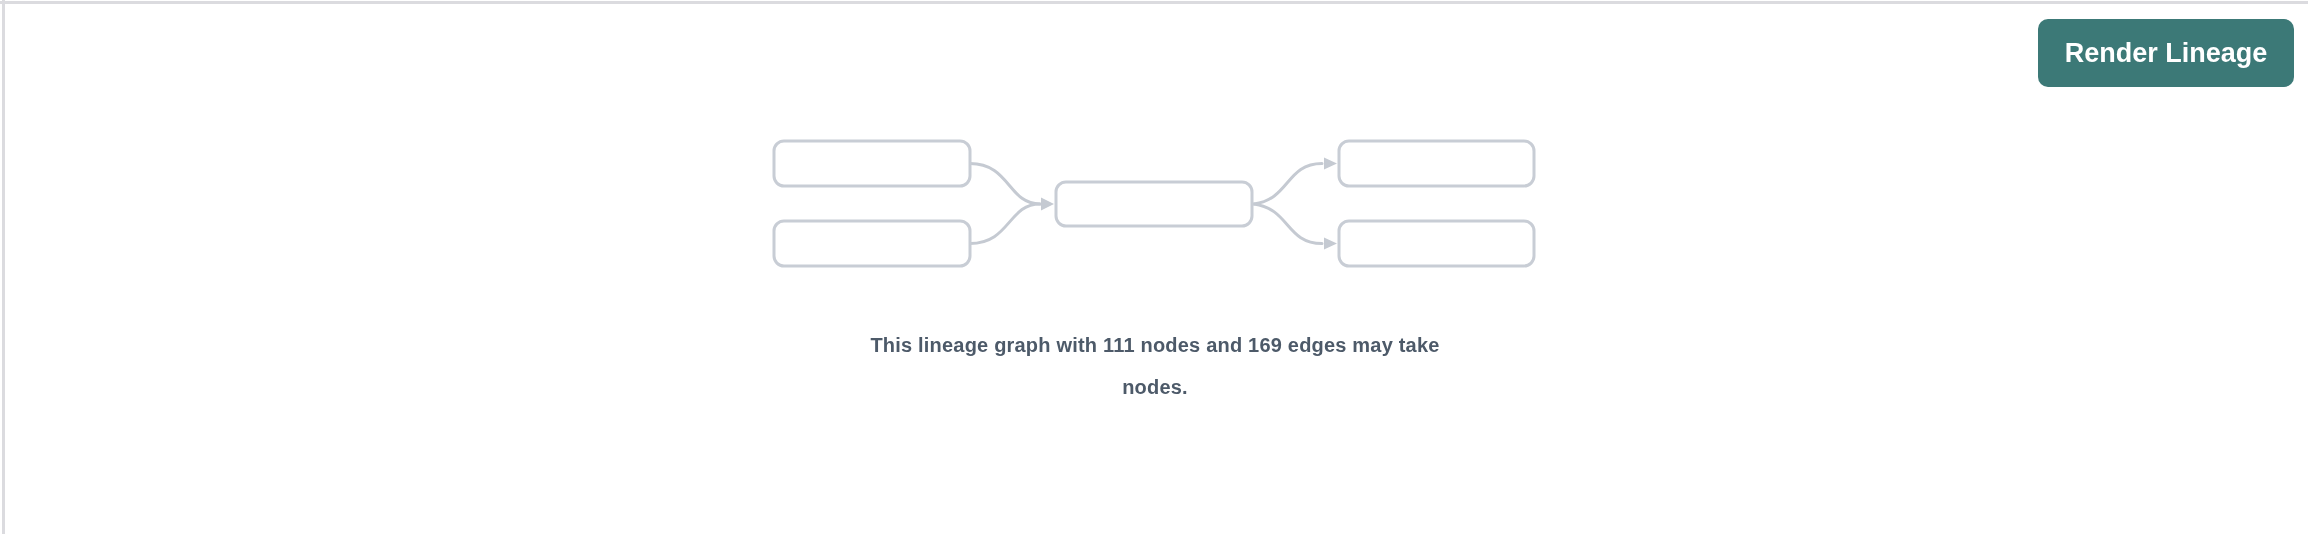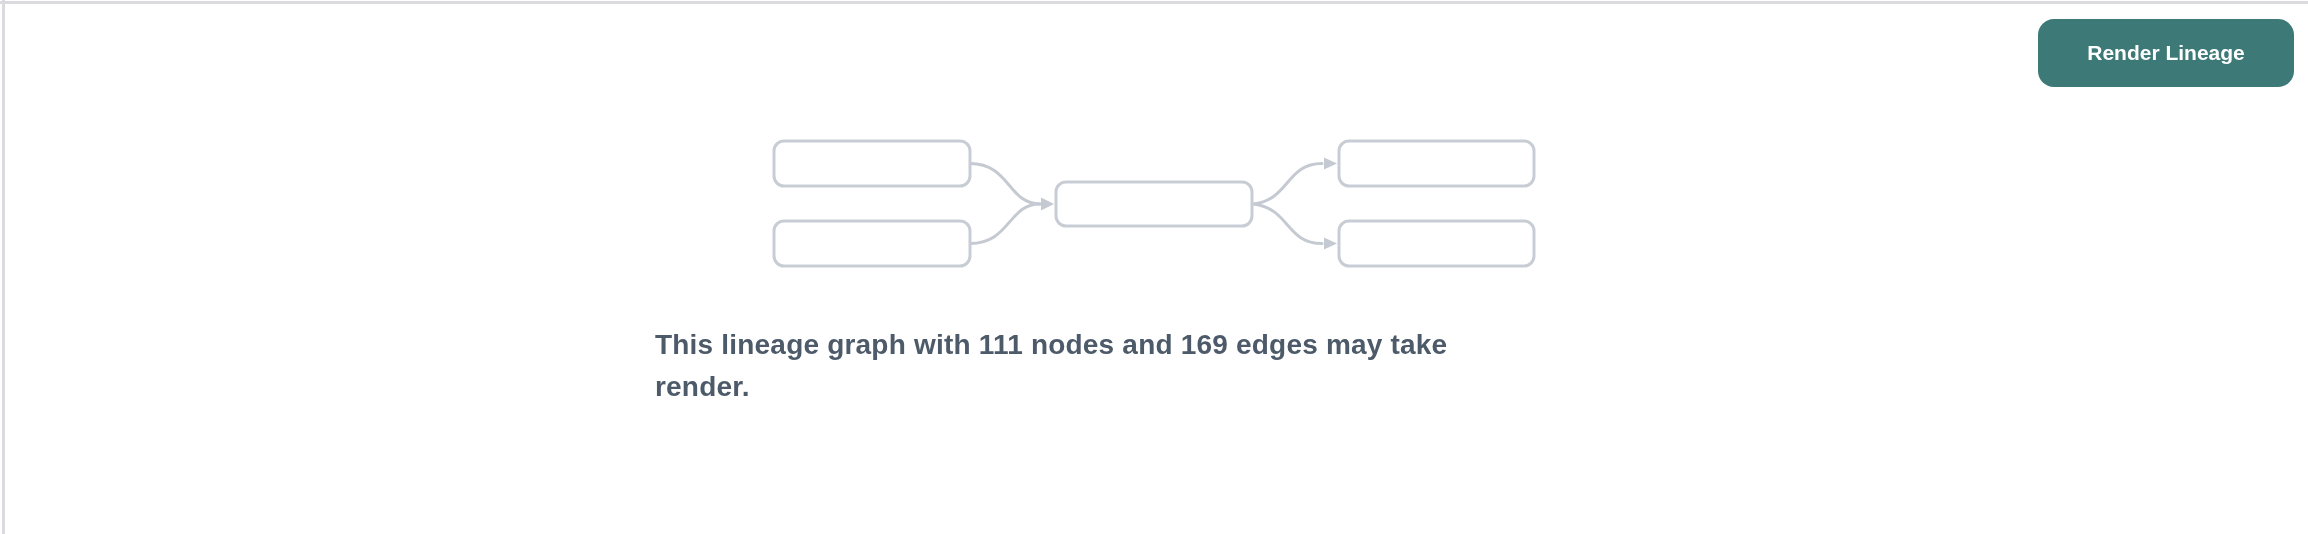--- a/index.html
+++ b/index.html
@@ -33,23 +33,23 @@
   }
   .render-btn {
     position: absolute;
     top: 19px;
     right: 14px;
     width: 256px;
     height: 68px;
     background: var(--accent, #3c7977);
     color: var(--button_text, #ffffff);
     border: none;
-    border-radius: 16px;
+    border-radius: 10px;
     font-family: "Liberation Sans", sans-serif;
-    font-size: 21px;
+    font-size: 27px;
     font-weight: bold;
     text-align: center;
     cursor: pointer;
   }
   .diagram {
     position: absolute;
     left: 770px;
     top: 137px;
     width: 768px;
     height: 133px;
@@ -67,22 +67,22 @@
   }
   .arrow {
     fill: var(--edge, #c5cad2);
     stroke: none;
   }
   .message {
     position: absolute;
     left: 655px;
     top: 324px;
     width: 1000px;
-    text-align: left;
-    font-size: 28px;
+    text-align: center;
+    font-size: 20px;
     line-height: 42px;
     font-weight: bold;
     color: var(--message_text, #4d5a69);
     letter-spacing: 0.2px;
   }
 </style>
 </head>
 <body>
 
 <div class="stage">
@@ -105,16 +105,16 @@
 
     <rect class="node-box" x="4" y="4" width="196" height="45" rx="10"></rect>
     <rect class="node-box" x="4" y="84" width="196" height="45" rx="10"></rect>
     <rect class="node-box" x="286" y="45" width="196" height="44" rx="10"></rect>
     <rect class="node-box" x="569" y="4" width="195" height="45" rx="10"></rect>
     <rect class="node-box" x="569" y="84" width="195" height="45" rx="10"></rect>
   </svg>
 
   <div class="message">
     <div>This lineage graph with 111 nodes and 169 edges may take</div>
-    <div>render.</div>
+    <div>nodes.</div>
   </div>
 
 </div>
 
 </body></html>

